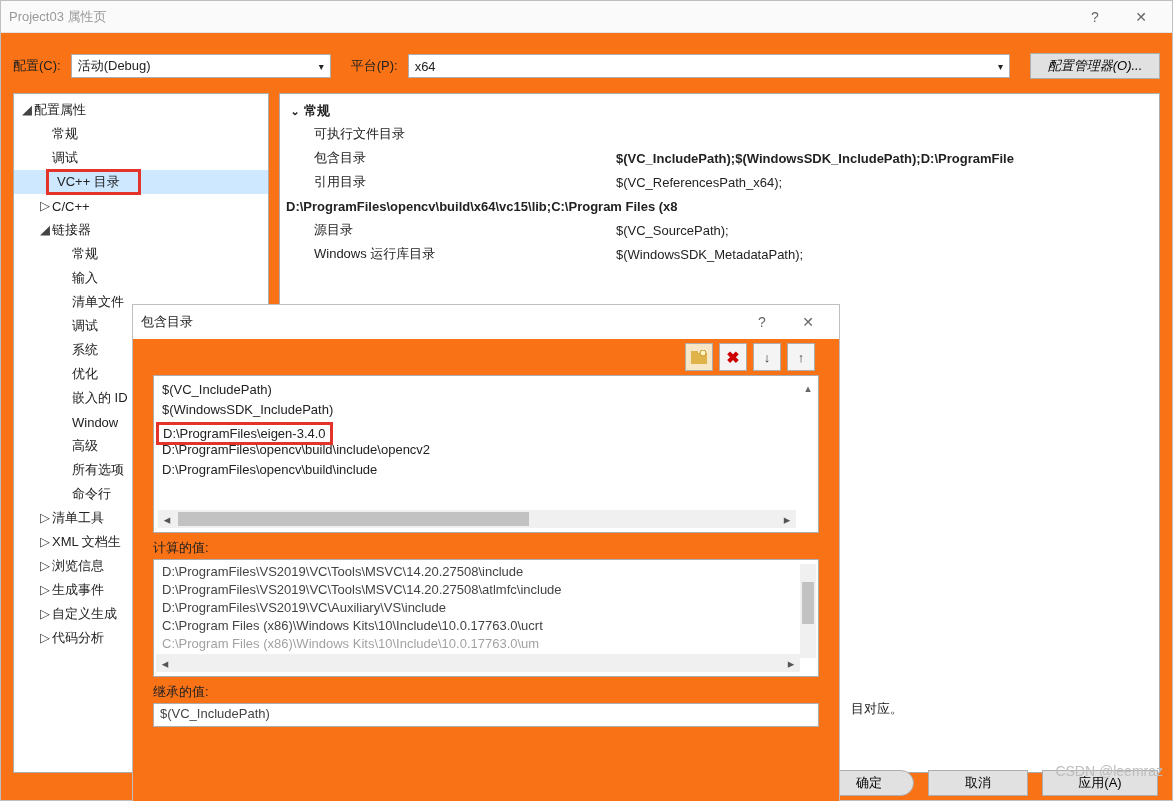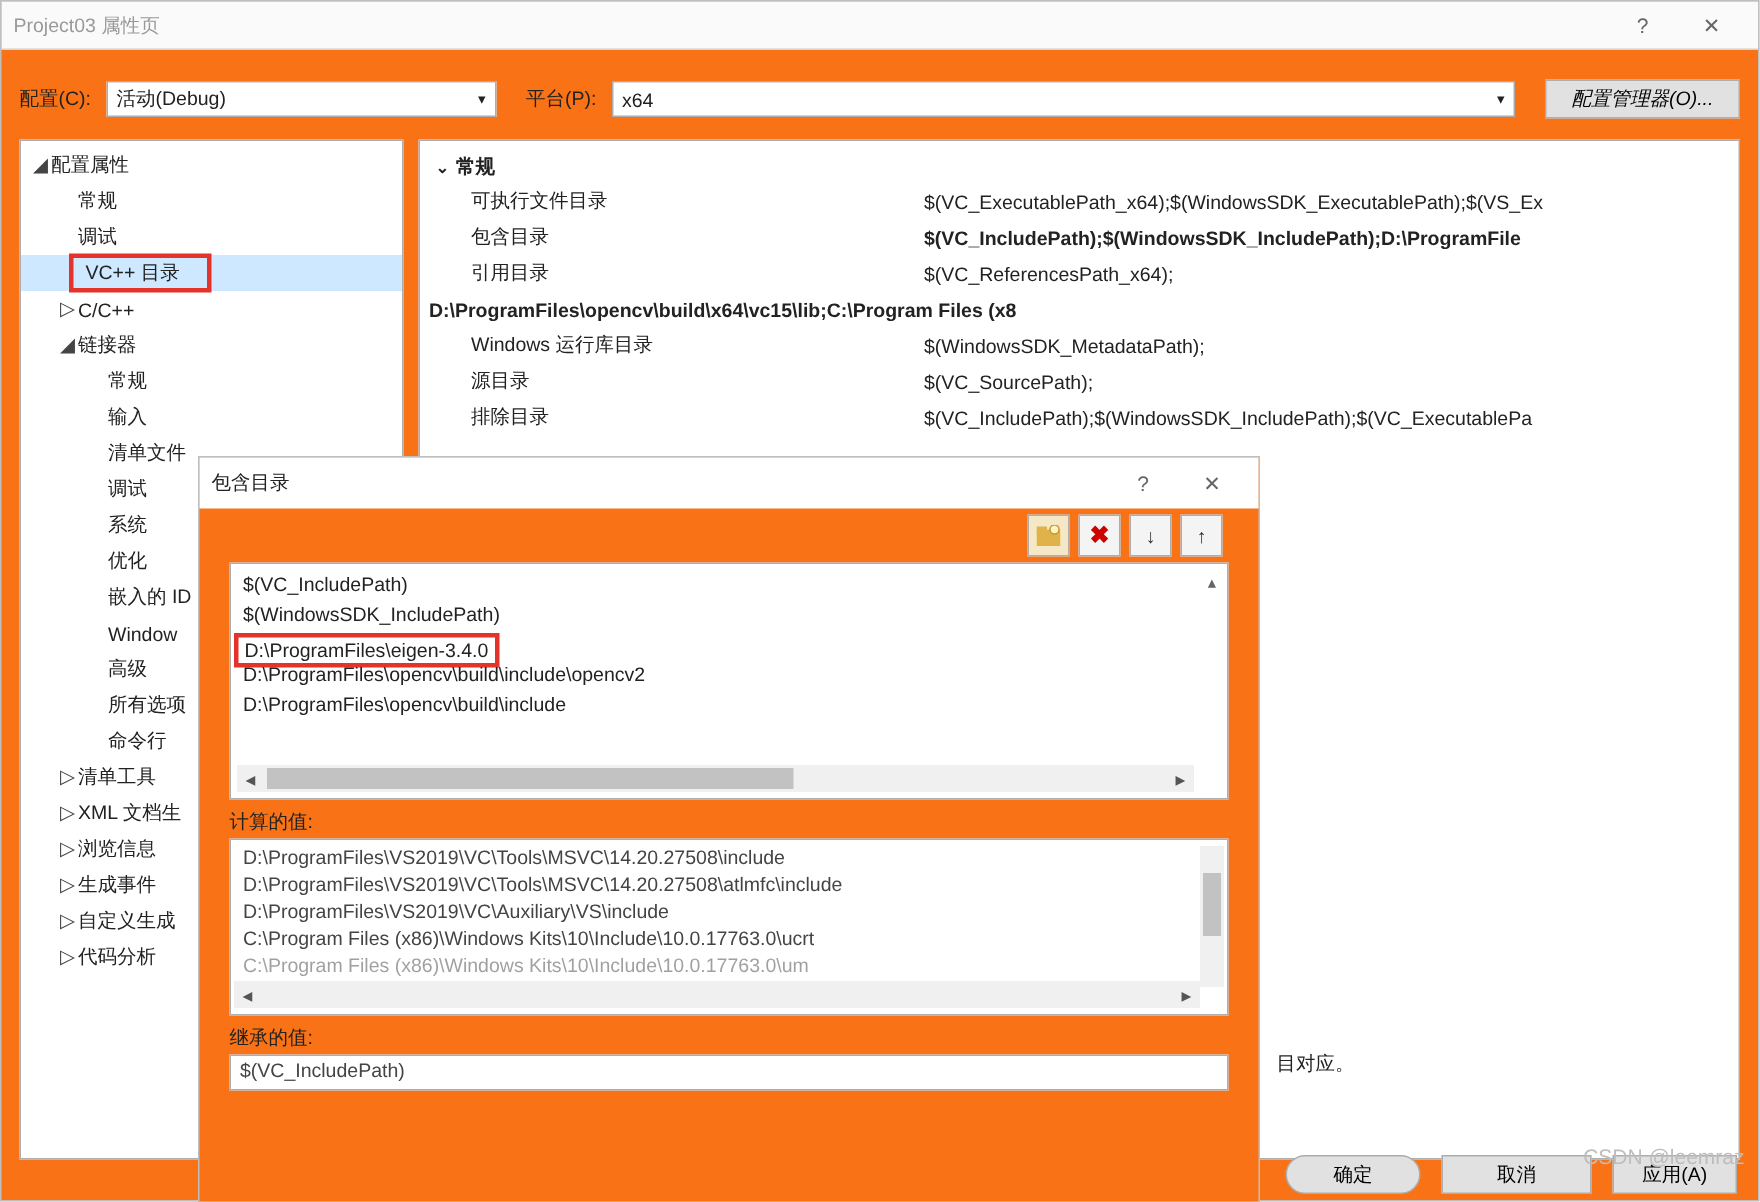--- a/index.html
+++ b/index.html
@@ -304,55 +304,50 @@
     </div>
 
     <div class="proppanel">
       <div class="propgroup">
         <div class="propgroup-head">
           <span class="chev">⌄</span>
           <span>常规</span>
         </div>
         <div class="proprow">
             <div class="pname">可执行文件目录</div>
-            <div class="pvalue">$(VC_ExecutablePath_x64);$(WindowsSDK_ExecutablePath);$(VS_Ex</div>
           </div>
         <div class="proprow">
             <div class="pname">包含目录</div>
             <div class="pvalue bold">$(VC_IncludePath);$(WindowsSDK_IncludePath);D:\ProgramFile</div>
           </div>
         <div class="proprow">
             <div class="pname">引用目录</div>
             <div class="pvalue">$(VC_ReferencesPath_x64);</div>
           </div>
         <div class="proprow">
             <div class="pvalue bold">D:\ProgramFiles\opencv\build\x64\vc15\lib;C:\Program Files (x8</div>
           </div>
         <div class="proprow">
+            <div class="pname">源目录</div>
+            <div class="pvalue">$(VC_SourcePath);</div>
+          </div>
+        <div class="proprow">
             <div class="pname">Windows 运行库目录</div>
             <div class="pvalue">$(WindowsSDK_MetadataPath);</div>
-          </div>
-        <div class="proprow">
-            <div class="pname">源目录</div>
-            <div class="pvalue">$(VC_SourcePath);</div>
-          </div>
-        <div class="proprow">
-            <div class="pname">排除目录</div>
-            <div class="pvalue">$(VC_IncludePath);$(WindowsSDK_IncludePath);$(VC_ExecutablePa</div>
           </div>
       </div>
     </div>
   </div>
 
   <div class="desc-note">目对应。</div>
 
   <div class="bottom-btnrow">
     <button class="btn" style="width:90px;border-radius:13px;">确定</button>
     <button class="btn" style="width:100px;">取消</button>
-    <button class="btn" style="width:83px;">应用(A)</button>
+    <button class="btn" style="width:116px;">应用(A)</button>
   </div>
 </div>
 
 <div class="window dialog2">
   <div class="titlebar" style="height:34px;">
     <div class="title" style="color:#222;">包含目录</div>
     <div class="winctrl">?</div>
     <div class="winctrl">✕</div>
   </div>
 

